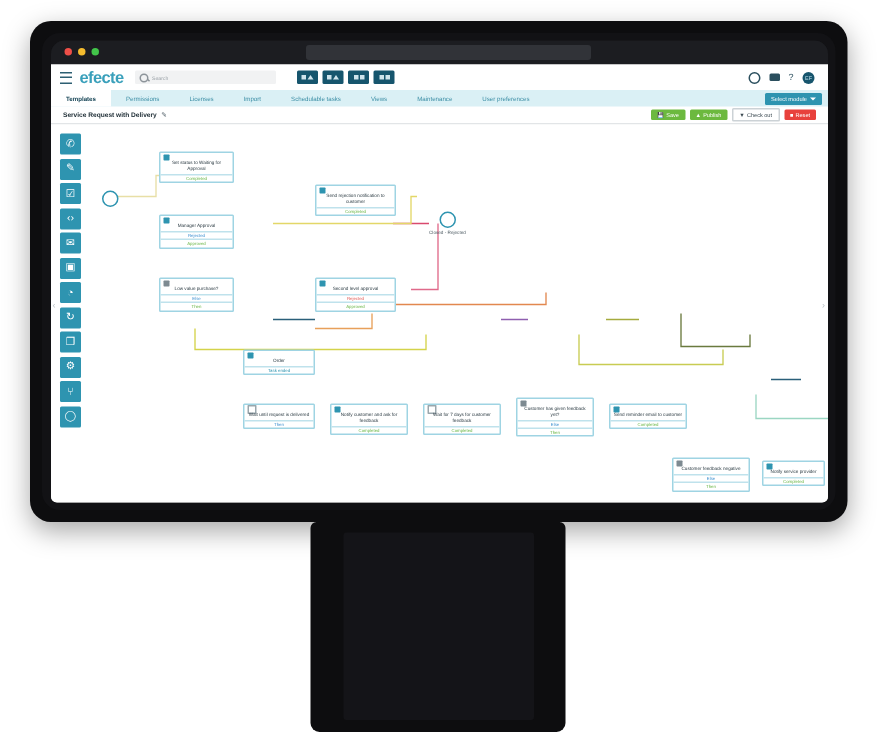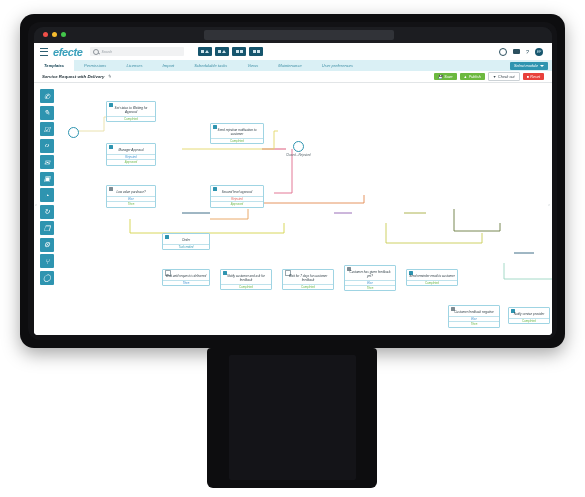--- a/index.html
+++ b/index.html
@@ -11,21 +11,21 @@
   .monitor-outer{position:absolute;left:20px;top:14px;width:545px;height:334px;
       background:#0d0d0f;border-radius:14px;box-shadow:0 6px 18px rgba(0,0,0,.35);}
   .monitor-bezel{position:absolute;left:28px;top:22px;width:529px;height:318px;
       background:#121215;border-radius:12px;}
   .stand-neck{position:absolute;left:207px;top:348px;width:170px;height:140px;
       background:#0d0d0f;border-radius:4px 4px 6px 6px;}
   .stand-screen{position:absolute;left:229px;top:355px;width:127px;height:125px;background:#141418;border-radius:2px;}
 
   
   .browser{position:absolute;left:34px;top:27px;width:518px;height:308px;
-      background:#16171b;border-radius:9px 9px 4px 4px;overflow:hidden;font-style:italic;}
+      background:#16171b;border-radius:9px 9px 4px 4px;overflow:hidden;}
   .title-bar{height:16px;background:#1c1d21;position:relative;}
   .dots{position:absolute;left:9px;top:5px;display:flex;gap:4px;}
   .dot{width:5px;height:5px;border-radius:50%;}
   .dot.r{background:#ef4f48;} .dot.y{background:#f5bc2e;} .dot.g{background:#42c54a;}
   .url-bar{position:absolute;left:170px;top:3px;width:190px;height:10px;background:#313338;border-radius:2px;}
 
   
   .app{position:absolute;left:0;top:16px;width:518px;height:292px;background:#ffffff;}
 
   .topbar{height:17px;background:#ffffff;display:flex;align-items:center;padding:0 6px;}

